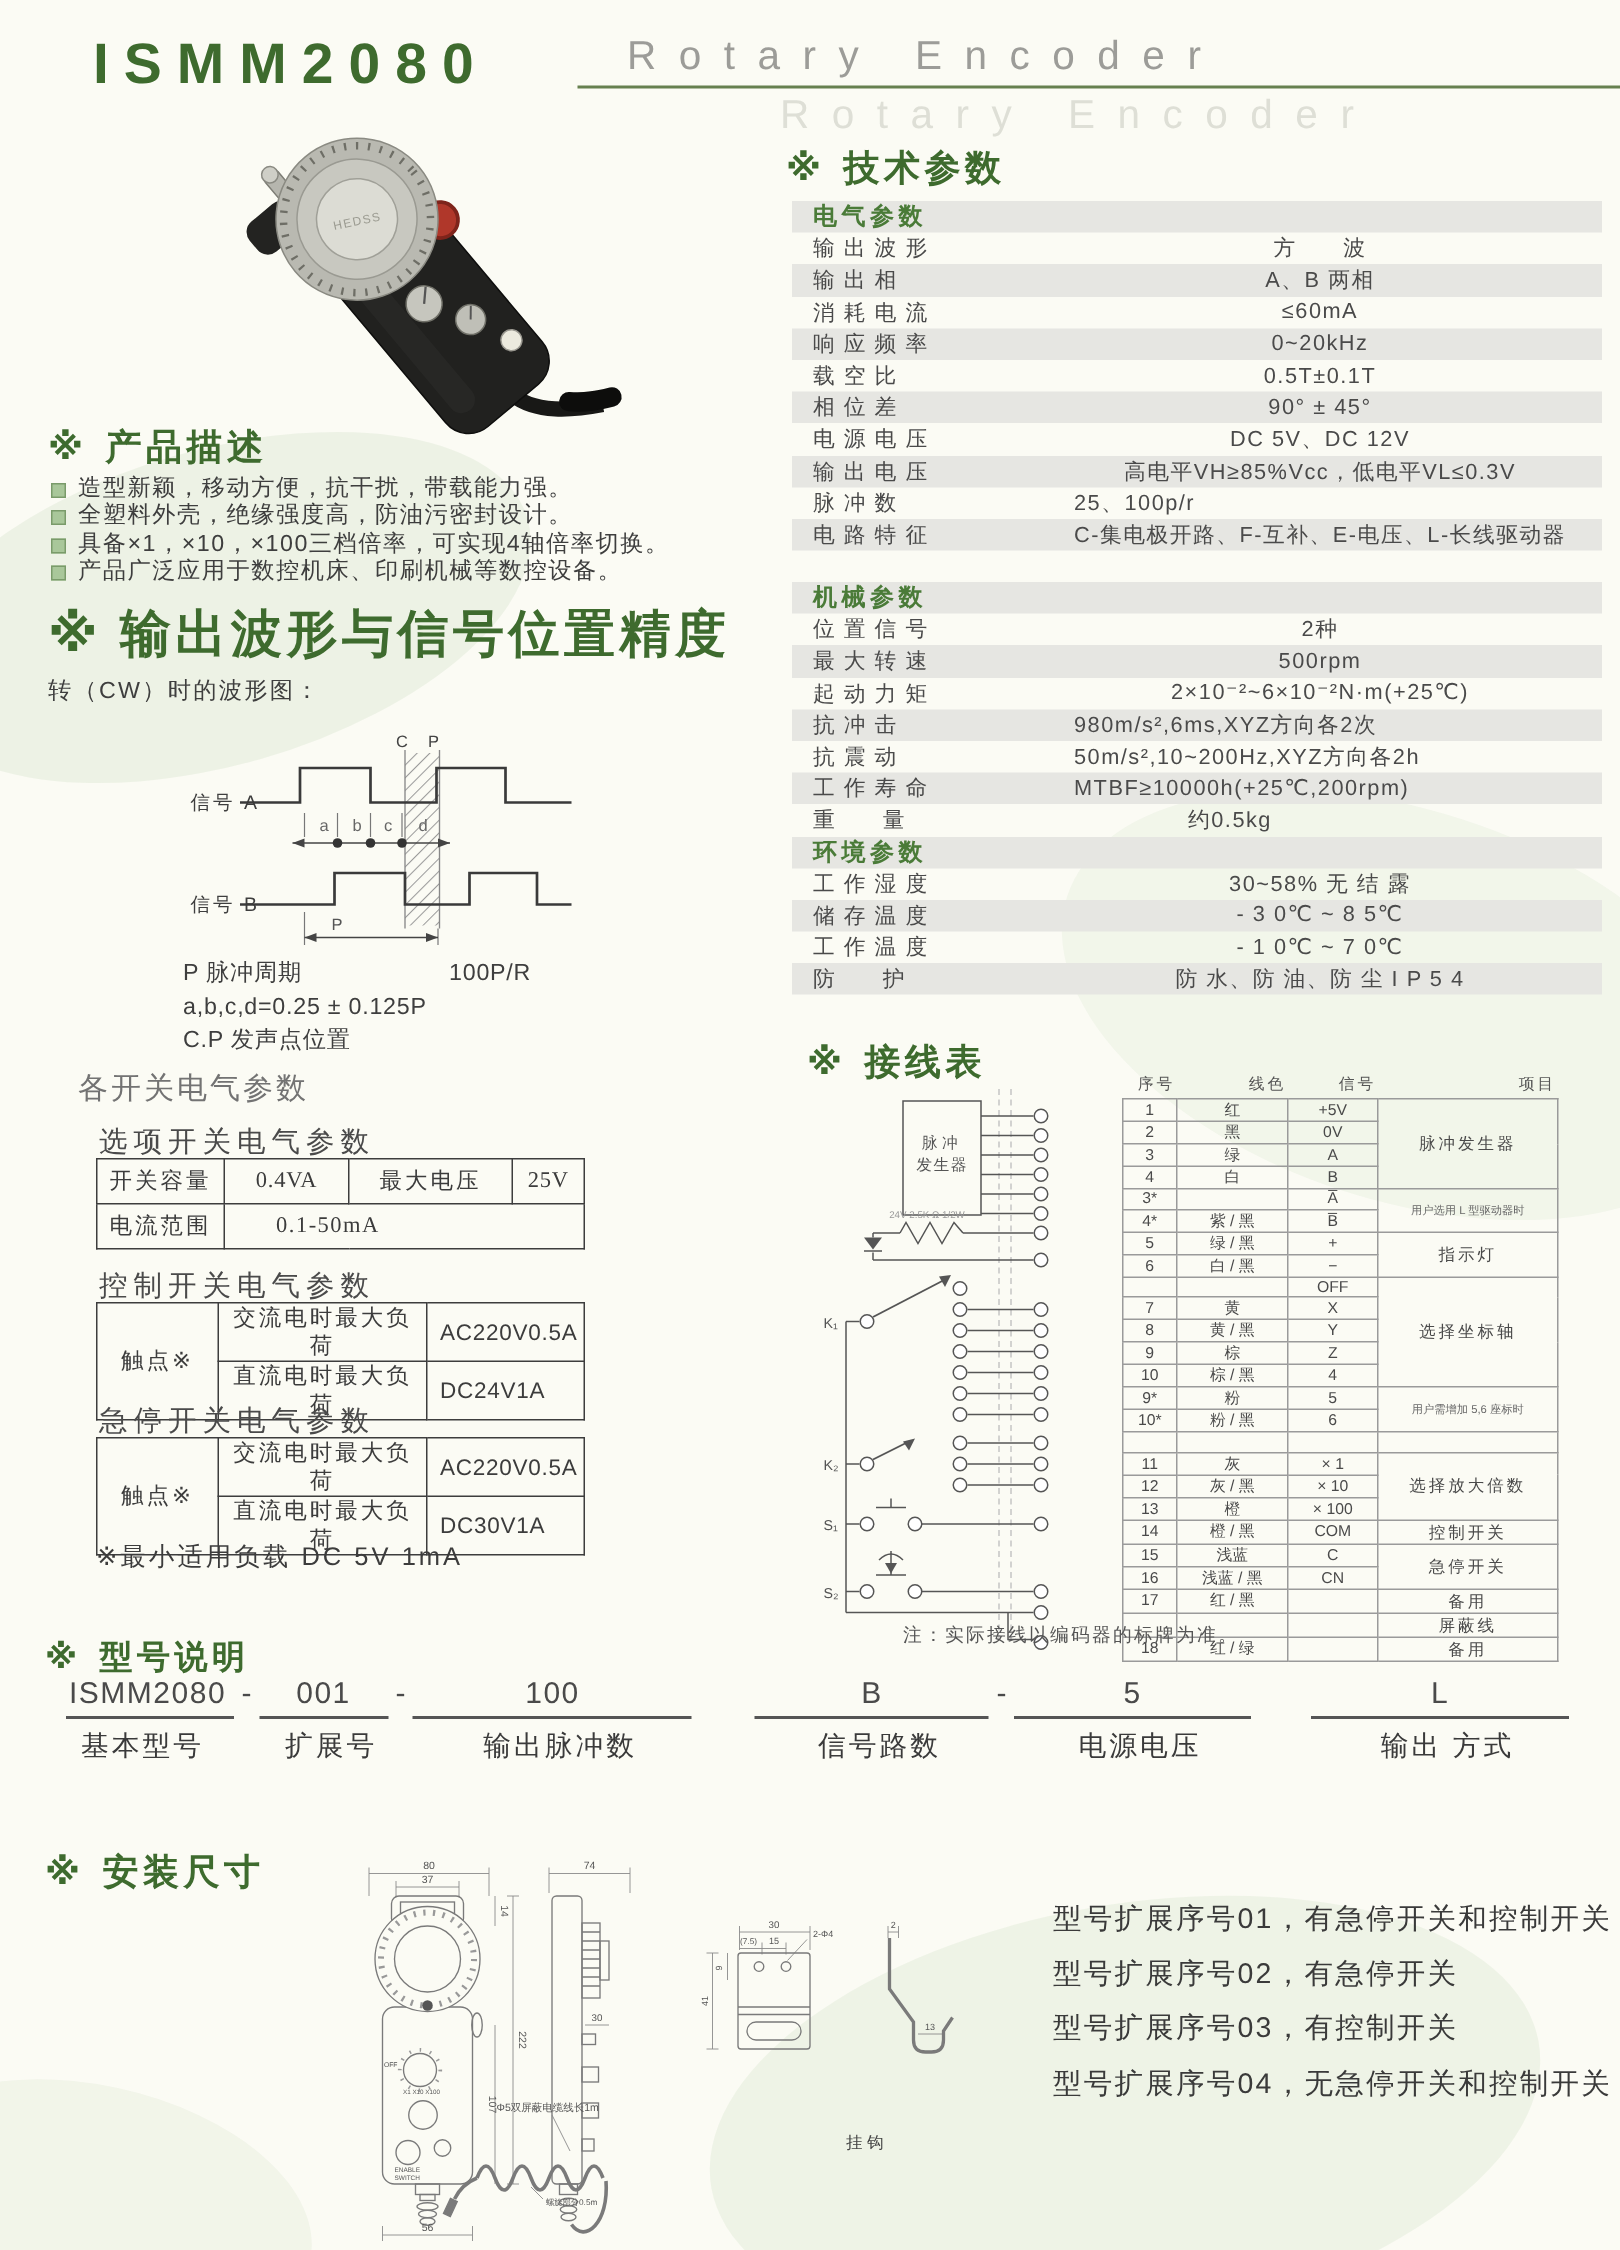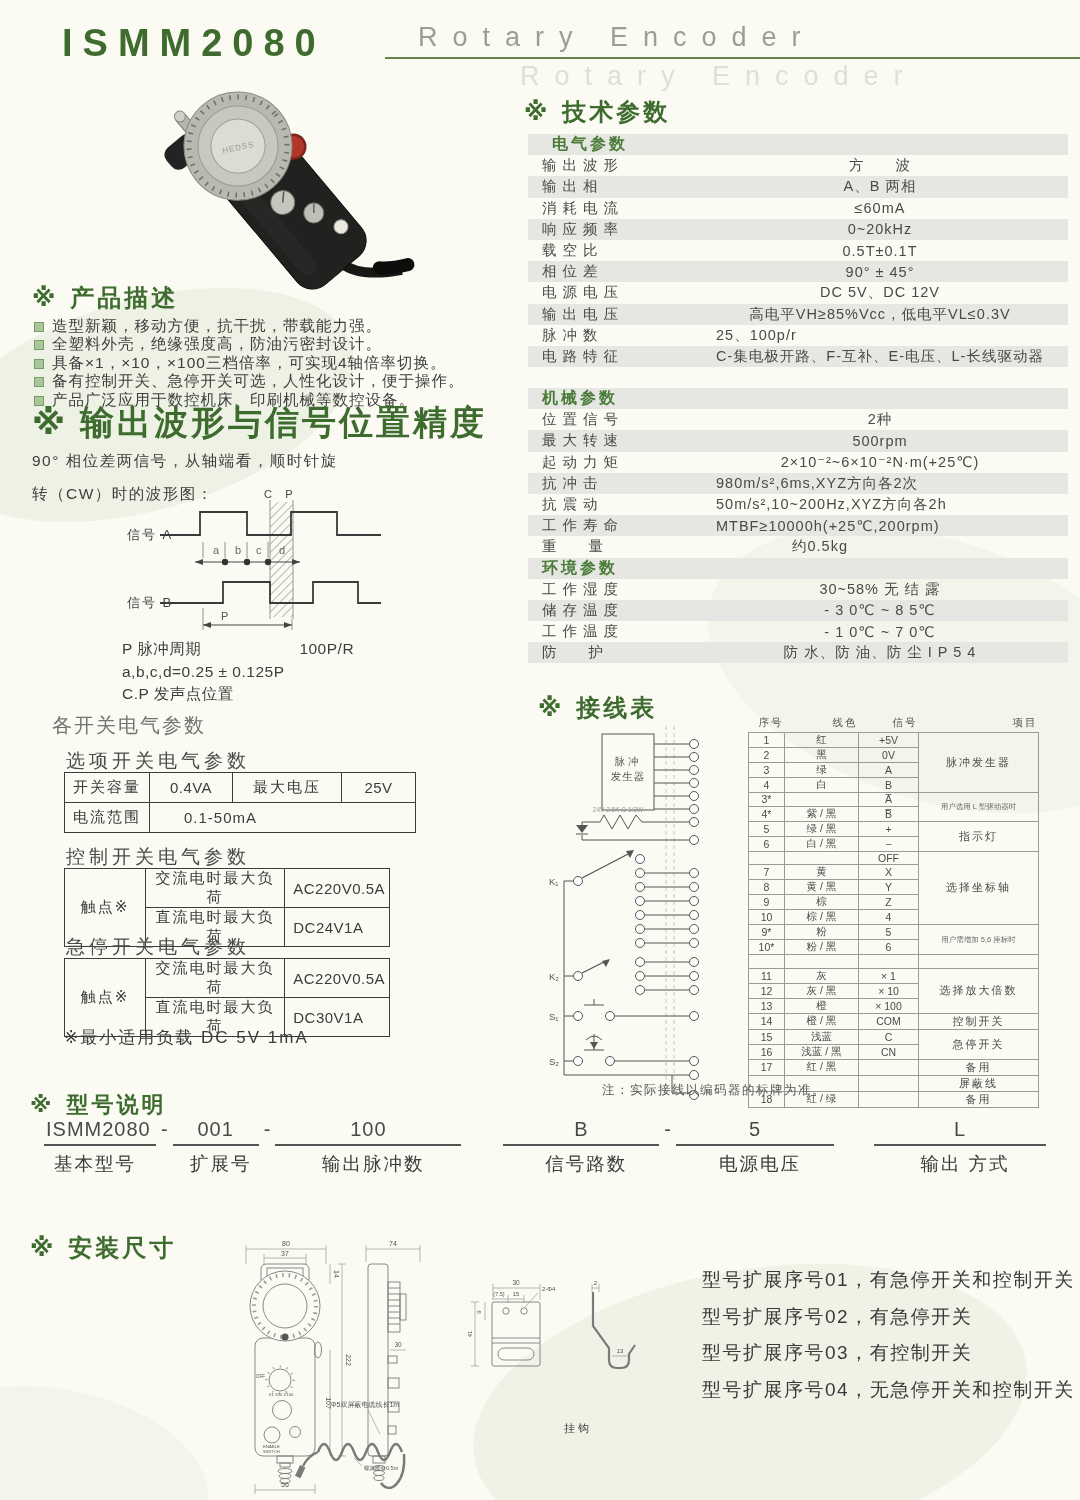--- a/index.html
+++ b/index.html
@@ -98,33 +98,28 @@
     <div class="bl">
         <span class="sq"></span>
         <span>全塑料外壳，绝缘强度高，防油污密封设计。</span>
       </div>
     <div class="bl">
         <span class="sq"></span>
         <span>具备×1，×10，×100三档倍率，可实现4轴倍率切换。</span>
       </div>
     <div class="bl">
         <span class="sq"></span>
-        <span>备有控制开关、急停开关可选，人性化设计，便于操作。</span>
-      </div>
-    <div class="bl">
-        <span class="sq"></span>
         <span>产品广泛应用于数控机床、印刷机械等数控设备。</span>
       </div>
   </div>
 
   <div class="sec-title" style="left:32px;top:400px;font-size:34px;">
     <span class="mk">※</span><span>输出波形与信号位置精度</span>
   </div>
   <div class="wave-intro">
-    <div>90° 相位差两信号，从轴端看，顺时针旋</div>
     <div>转（CW）时的波形图：</div>
   </div>
 
   <svg style="position:absolute;left:105px;top:488px;" width="320" height="150" viewBox="0 0 320 150">
     <defs>
       <pattern id="hb" width="6" height="6" patternUnits="userSpaceOnUse" patternTransform="rotate(45)">
         <line x1="0" y1="0" x2="0" y2="6" stroke="#9a9a9a" stroke-width="1.4"></line>
       </pattern>
     </defs>
     <rect x="165" y="14" width="23" height="115" fill="url(#hb)"></rect>
@@ -162,21 +157,21 @@
     <div class="nrow">
         <span>P 脉冲周期</span>
         <span class="nval">100P/R</span>
       </div>
     <div>a,b,c,d=0.25 ± 0.125P</div>
     <div>C.P 发声点位置</div>
   </div>
 
   <div class="sw-title">各开关电气参数</div>
   <div class="sub" style="left:66px;top:748px;">选项开关电气参数</div>
-  <table class="swt" style="left:64px;top:772px;width:352px;">
+  <table class="swt" style="left:64px;top:772px;width:326px;font-family:Liberation Serif, serif;">
     <tbody>
         <tr>
       <td style="width:76px;">开关容量</td>
       <td class="v" style="width:74px;">0.4VA</td>
       <td style="width:100px;">最大电压</td>
       <td class="v">25V</td>
     </tr>
     <tr>
       <td>电流范围</td>
       <td class="vl" colspan="3">0.1-50mA</td>
@@ -215,21 +210,21 @@
     </table>
   <div class="foot">※最小适用负载  DC  5V 1mA</div>
 
   <div class="sec-title" style="left:524px;top:96px;">
     <span class="mk">※</span><span>技术参数</span>
   </div>
 
   <table class="params" style="left:528px;top:134px;">
     <tbody>
         <tr class="g hd">
-          <td colspan="2" style="padding-left:24px;">电气参数</td>
+          <td colspan="2" style="padding-left:14px;">电气参数</td>
         </tr>
     <tr>
           <td class="lbl">输 出 波 形</td>
           <td class="val">方　　波</td>
         </tr>
     <tr class="g">
           <td class="lbl">输  出  相</td>
           <td class="val">A、B 两相</td>
         </tr>
     <tr>

